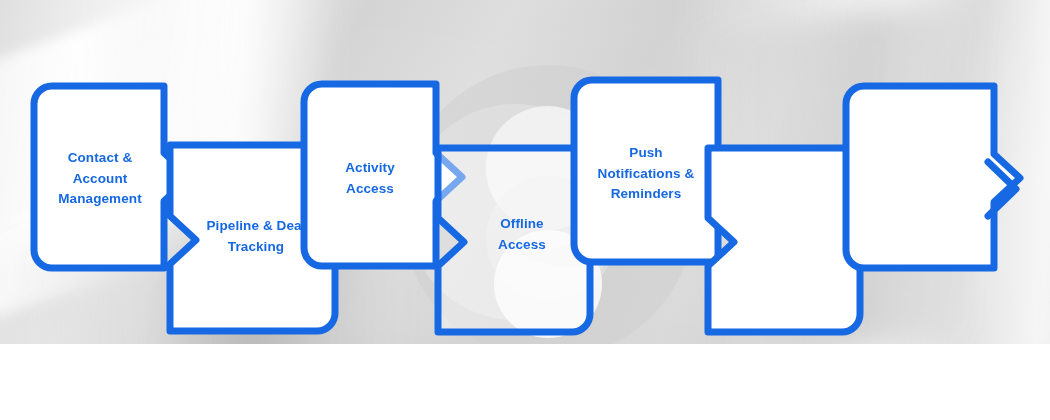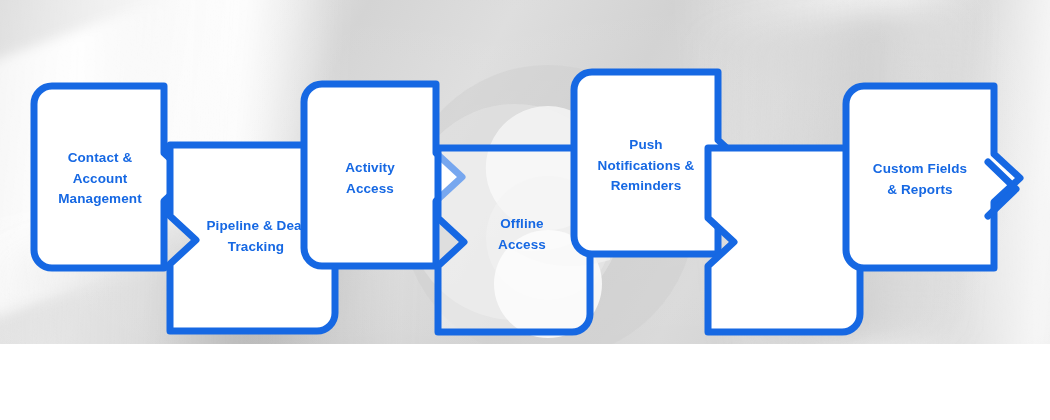--- a/index.html
+++ b/index.html
@@ -225,21 +225,21 @@
     <div class="label" style="top:72px; width:162px; padding-left:18px; box-sizing:border-box;">Offline
 Access</div>
   </div>
 
   <div class="card" style="left:590px; top:192px; width:40px; height:60px;">
     <svg width="40" height="60" viewBox="0 0 40 60">
       <path d="M6 6 L31 30 L6 54" fill="none" stroke="#1668e3" stroke-width="7" stroke-linejoin="round" stroke-linecap="round"></path>
     </svg>
   </div>
 
-  <div class="card wide" style="left:570px; top:68px; width:180px; height:198px;">
+  <div class="card wide" style="left:570px; top:76px; width:180px; height:198px;">
     <svg width="180" height="198" viewBox="0 0 180 198">
       <path d="M4 22 A18 18 0 0 1 22 4 L148 4 L148 72 L174 96 L148 120 L148 186 L22 186 A18 18 0 0 1 4 168 Z" fill="#ffffff" stroke="#1668e3" stroke-width="7" stroke-linejoin="round" stroke-linecap="round"></path>
     </svg>
     <div class="label" style="top:67px; width:152px;">Push
 Notifications &amp;
 Reminders</div>
   </div>
 
   <div class="card" style="left:702px; top:142px; width:172px; height:196px;">
     <svg width="172" height="196" viewBox="0 0 172 196">
@@ -250,22 +250,20 @@
   <div class="card" style="left:862px; top:192px; width:40px; height:60px;">
     <svg width="40" height="60" viewBox="0 0 40 60">
       <path d="M6 6 L31 30 L6 54" fill="none" stroke="#1668e3" stroke-width="7" stroke-linejoin="round" stroke-linecap="round"></path>
     </svg>
   </div>
 
   <div class="card wide" style="left:842px; top:82px; width:184px; height:198px;">
     <svg width="184" height="198" viewBox="0 0 184 198">
       <path d="M4 22 A18 18 0 0 1 22 4 L152 4 L152 72 L178 96 L152 120 L152 186 L22 186 A18 18 0 0 1 4 168 Z" fill="#ffffff" stroke="#1668e3" stroke-width="7" stroke-linejoin="round" stroke-linecap="round"></path>
     </svg>
-    <div class="label" style="top:77px; width:156px;">Custom Fields
-&amp; Reports</div>
   </div>
 
   <div class="card" style="left:982px; top:156px; width:44px; height:66px;">
     <svg width="44" height="66" viewBox="0 0 44 66">
       <path d="M6 6 L34 33 L6 60" fill="none" stroke="#1668e3" stroke-width="7" stroke-linejoin="round" stroke-linecap="round"></path>
     </svg>
   </div>
 
 </div>
 

